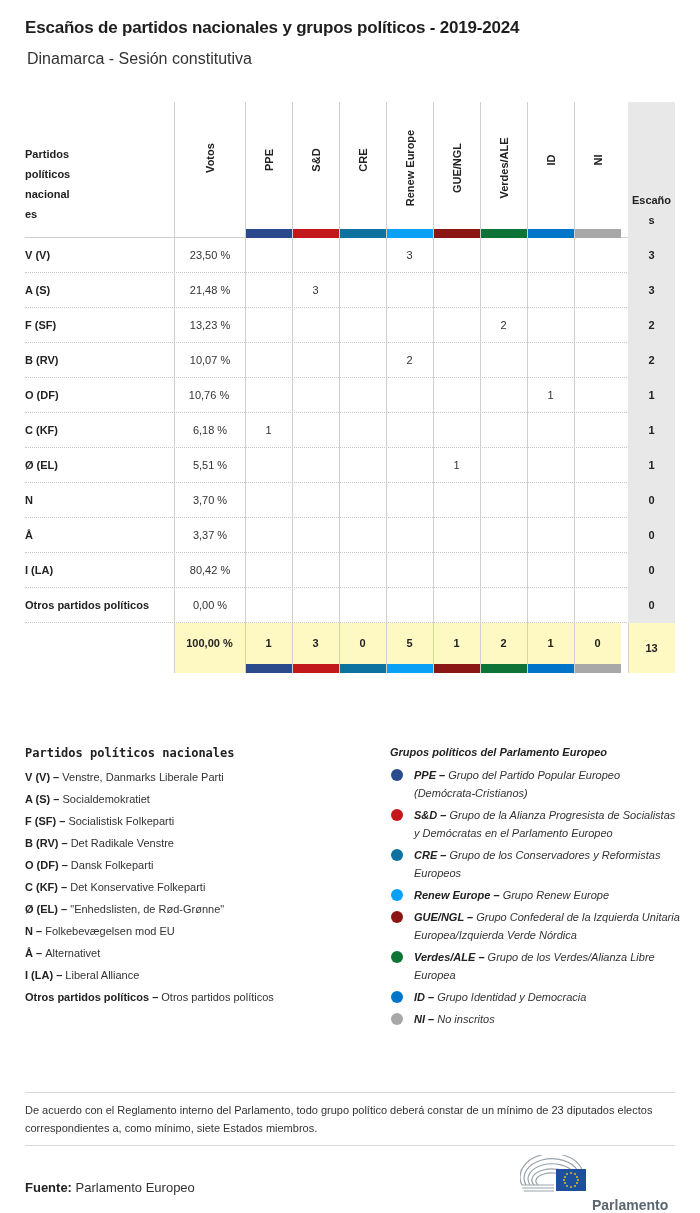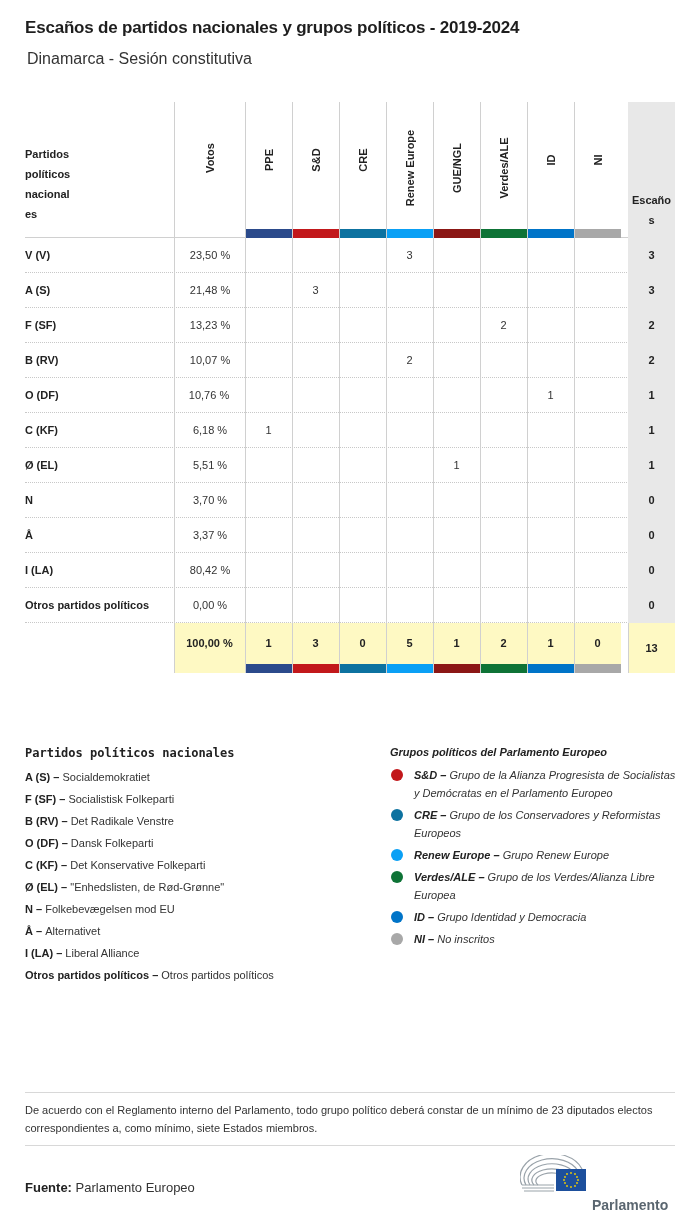--- a/index.html
+++ b/index.html
@@ -361,39 +361,42 @@
         <div class="cell" style="left: 603px; width: 47px; height: 50px; line-height: 50px;">13</div>
         <div class="vline" style="left: 149px; height: 50px; top: 0px;"></div>
         <div class="vline" style="left: 603px; height: 50px; top: 0px;"></div>
       </div>
     </div>
 </div>
 
 <div class="leg-left">
   <h3>Partidos políticos nacionales</h3>
   <div id="legParties">
+      <div class="li"><b>V (V)</b><b> – </b><span>Venstre, Danmarks Liberale Parti</span></div>
       <div class="li"><b>A (S)</b><b> – </b><span>Socialdemokratiet</span></div>
       <div class="li"><b>F (SF)</b><b> – </b><span>Socialistisk Folkeparti</span></div>
       <div class="li"><b>B (RV)</b><b> – </b><span>Det Radikale Venstre</span></div>
       <div class="li"><b>O (DF)</b><b> – </b><span>Dansk Folkeparti</span></div>
       <div class="li"><b>C (KF)</b><b> – </b><span>Det Konservative Folkeparti</span></div>
       <div class="li"><b>Ø (EL)</b><b> – </b><span>"Enhedslisten, de Rød-Grønne"</span></div>
       <div class="li"><b>N</b><b> – </b><span>Folkebevægelsen mod EU</span></div>
       <div class="li"><b>Å</b><b> – </b><span>Alternativet</span></div>
       <div class="li"><b>I (LA)</b><b> – </b><span>Liberal Alliance</span></div>
       <div class="li"><b>Otros partidos políticos</b><b> – </b><span>Otros partidos políticos</span></div>
     </div>
 </div>
 
 <div class="leg-right">
   <h3>Grupos políticos del Parlamento Europeo</h3>
   <div id="legGroups">
+      <div class="gi"><span class="dot" style="background: rgb(43, 74, 139);"></span><b>PPE</b><b> – </b><span>Grupo del Partido Popular Europeo (Demócrata-Cristianos)</span></div>
       <div class="gi"><span class="dot" style="background: rgb(194, 24, 27);"></span><b>S&amp;D</b><b> – </b><span>Grupo de la Alianza Progresista de Socialistas y Demócratas en el Parlamento Europeo</span></div>
       <div class="gi"><span class="dot" style="background: rgb(13, 114, 160);"></span><b>CRE</b><b> – </b><span>Grupo de los Conservadores y Reformistas Europeos</span></div>
       <div class="gi"><span class="dot" style="background: rgb(10, 160, 245);"></span><b>Renew Europe</b><b> – </b><span>Grupo Renew Europe</span></div>
+      <div class="gi"><span class="dot" style="background: rgb(139, 23, 21);"></span><b>GUE/NGL</b><b> – </b><span>Grupo Confederal de la Izquierda Unitaria Europea/Izquierda Verde Nórdica</span></div>
       <div class="gi"><span class="dot" style="background: rgb(14, 115, 54);"></span><b>Verdes/ALE</b><b> – </b><span>Grupo de los Verdes/Alianza Libre Europea</span></div>
       <div class="gi"><span class="dot" style="background: rgb(0, 116, 200);"></span><b>ID</b><b> – </b><span>Grupo Identidad y Democracia</span></div>
       <div class="gi"><span class="dot" style="background: rgb(168, 168, 168);"></span><b>NI</b><b> – </b><span>No inscritos</span></div>
     </div>
 </div>
 
 <div class="hr1"></div>
 <div class="note">De acuerdo con el Reglamento interno del Parlamento, todo grupo político deberá constar de un mínimo de 23 diputados electos correspondientes a, como mínimo, siete Estados miembros.</div>
 <div class="hr2"></div>
 <div class="source">

